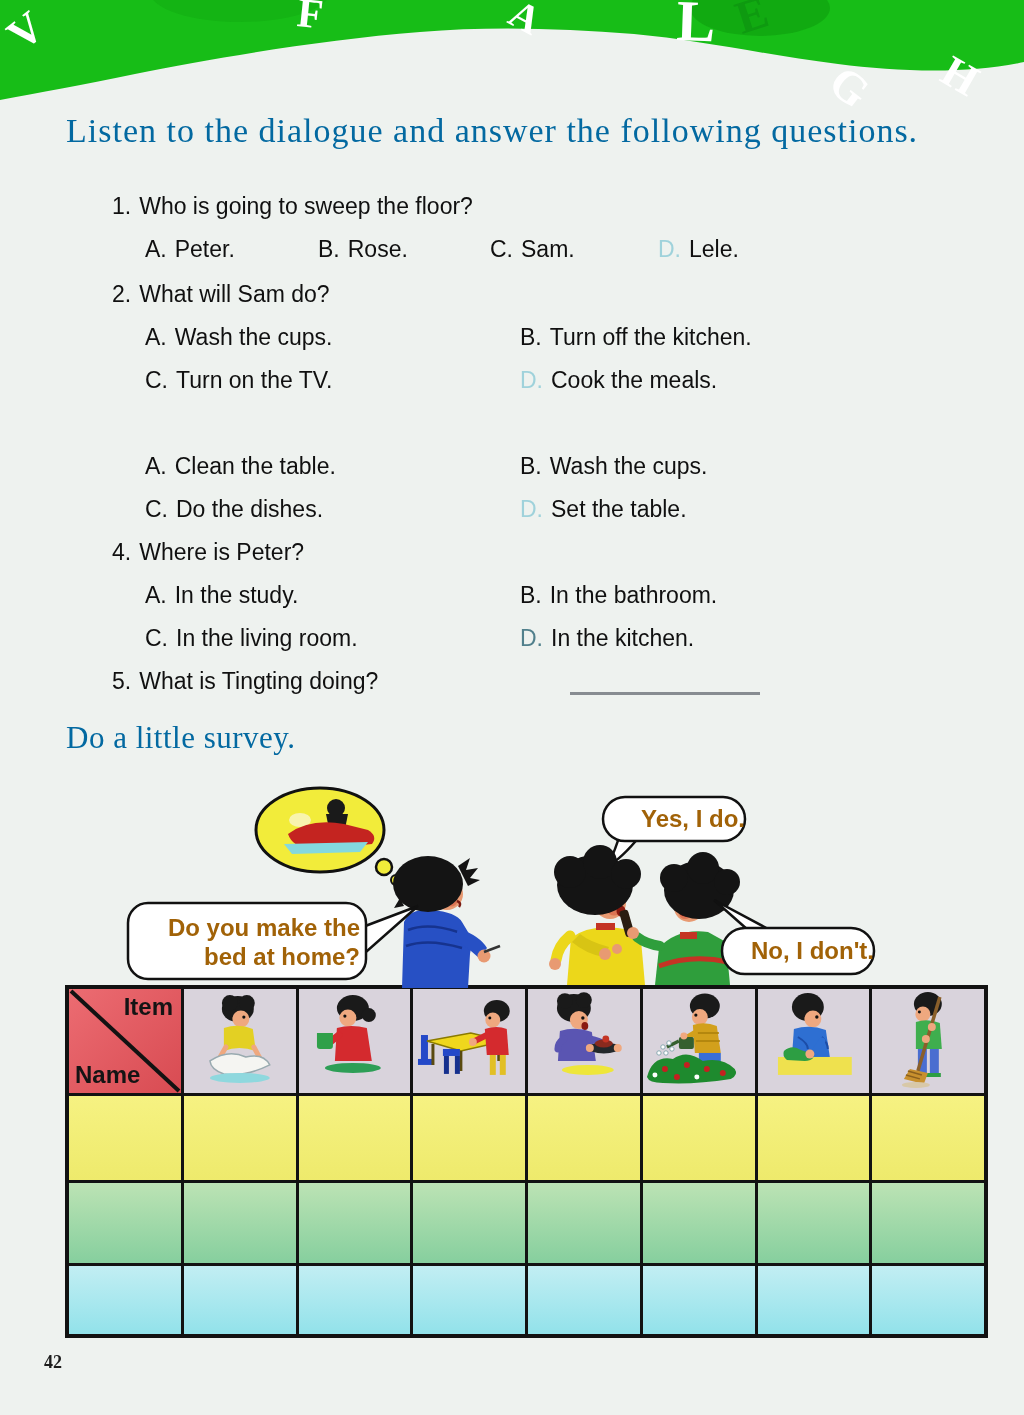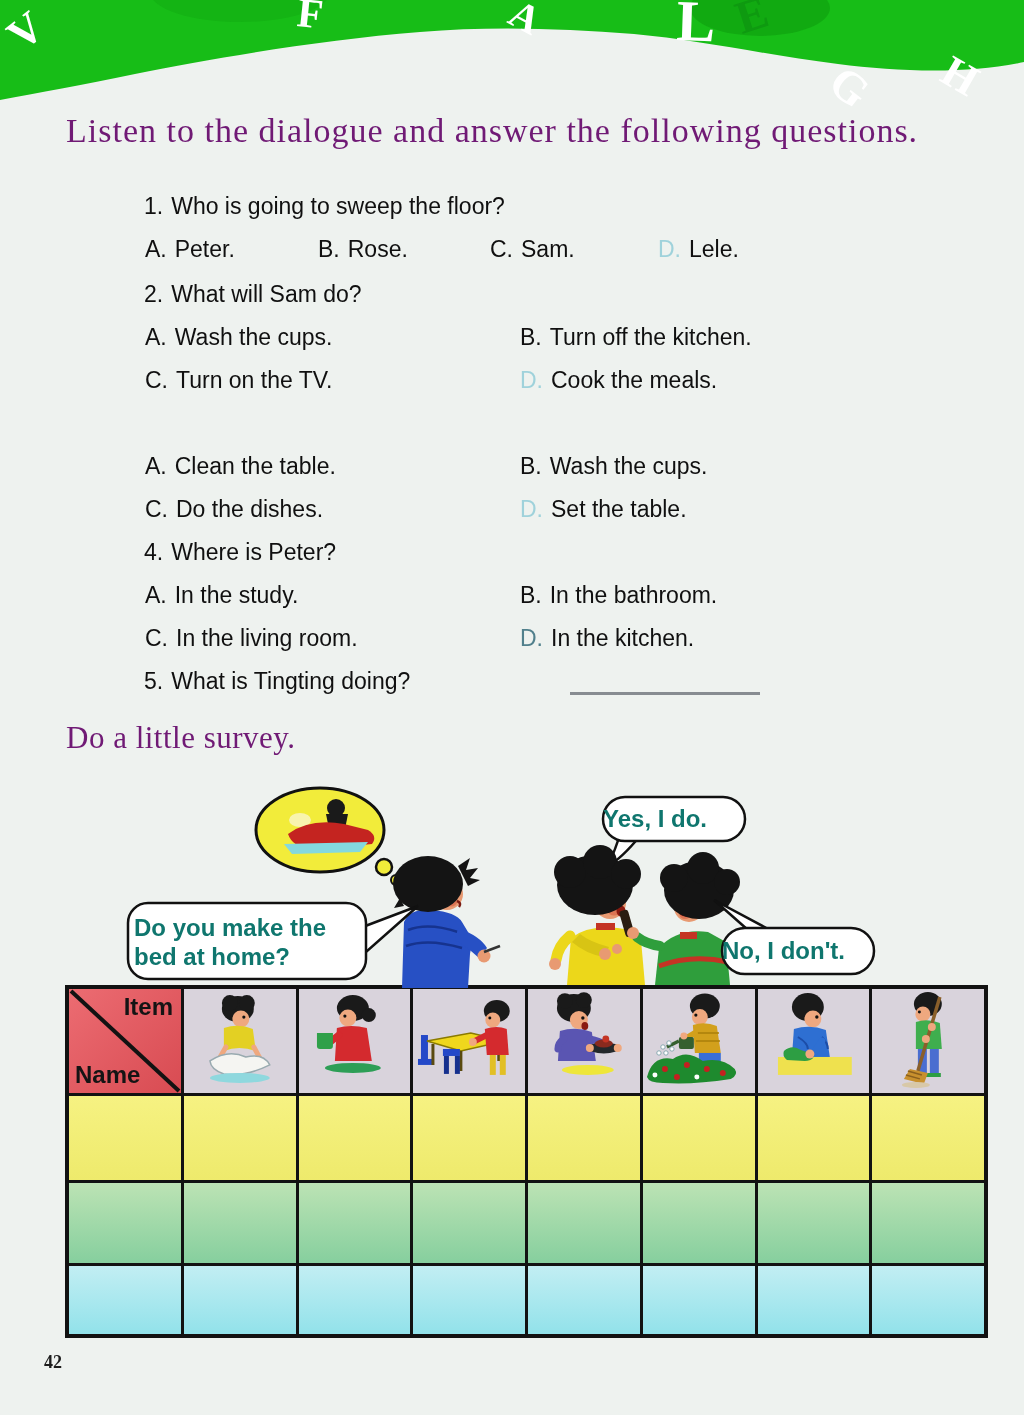--- a/index.html
+++ b/index.html
@@ -3,36 +3,36 @@
 <meta charset="utf-8">
 <style>
   html,body{margin:0;padding:0;background:#dfe4e1;}
   #page{position:relative;width:1024px;height:1415px;background:#eef2ef;overflow:hidden;
         font-family:"Liberation Sans",sans-serif;}
   
   #banner{position:absolute;left:0;top:0;width:1024px;height:200px;}
   #banner text{font-family:"Liberation Serif",serif;font-weight:bold;fill:#ffffff;}
   #banner text.dark{fill:#0e9a10;}
   
-  .sec-title{position:absolute;font-family:"Liberation Serif",serif;color:#701a75;white-space:nowrap;}
+  .sec-title{position:absolute;font-family:"Liberation Serif",serif;color:#0369a1;white-space:nowrap;}
   #title1{left:66px;top:112px;font-size:34px;letter-spacing:1px;}
   #title2{left:66px;top:720px;font-size:31px;letter-spacing:0.5px;}
   
-  .q{position:absolute;left:112px;font-size:23px;color:#101010;white-space:nowrap;margin-left:32px;}
+  .q{position:absolute;left:112px;font-size:23px;color:#101010;white-space:nowrap;}
   .qn{margin-right:8px;}
   .opt{position:absolute;font-size:23px;color:#101010;white-space:nowrap;}
   .ol{margin-right:8px;}
   .dlite{color:#9fd2db;}
   .dmid{color:#51808c;}
   #blank5{position:absolute;left:570px;top:670px;width:190px;height:22px;
           border-bottom:3px solid #878c91;}
   
   #cartoon{position:absolute;left:0;top:770px;width:1024px;height:235px;z-index:5;pointer-events:none;}
-  .bubble-text{position:absolute;z-index:6;font-weight:bold;font-size:24px;color:#0f766e;
-               text-align:left;line-height:29px;}
+  .bubble-text{position:absolute;z-index:6;font-weight:bold;font-size:24px;color:#a16207;
+               text-align:right;line-height:29px;}
   #qbubble-text{left:134px;top:913px;width:226px;}
   #yes-text{left:603px;top:804px;width:142px;}
   #no-text{left:722px;top:936px;width:152px;}
   
   #survey-table{position:absolute;left:65px;top:985px;width:923px;height:353px;
                 background:#121212;border:4px solid #121212;box-sizing:border-box;
                 display:grid;grid-template-columns:112px repeat(7,1fr);
                 grid-template-rows:104px 84px 80px 1fr;gap:3px;z-index:1;}
   .cell{position:relative;overflow:hidden;}
   .cell.img{background:#d9d3dc;}

